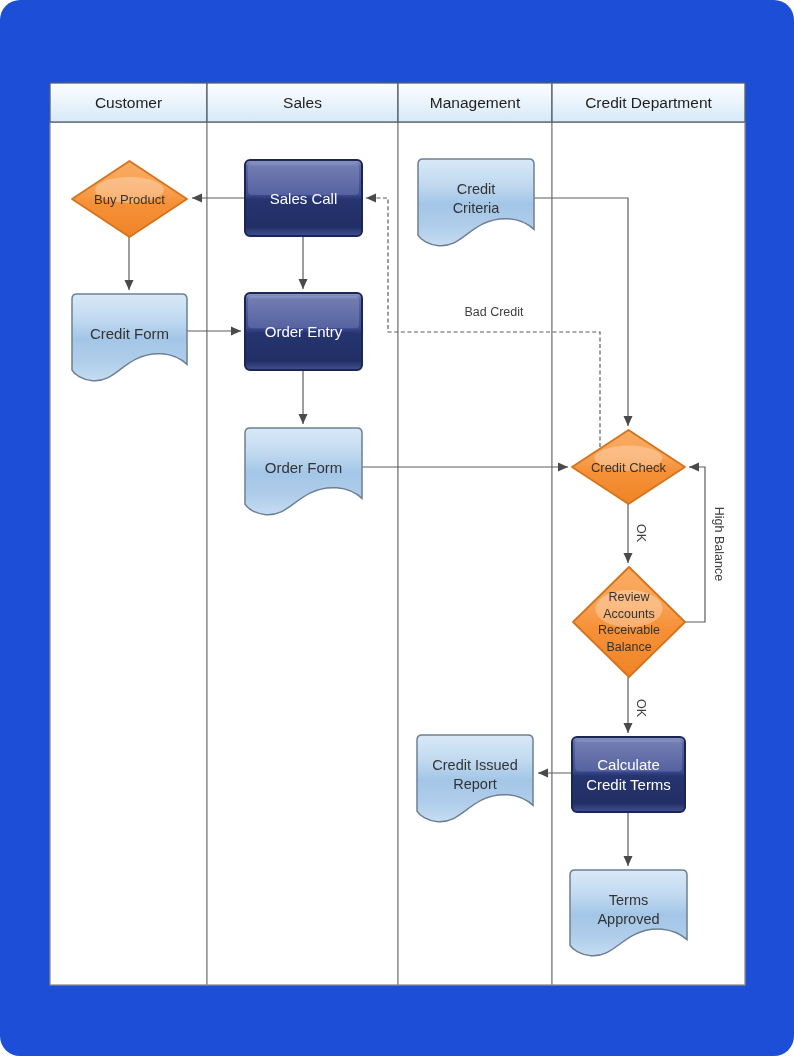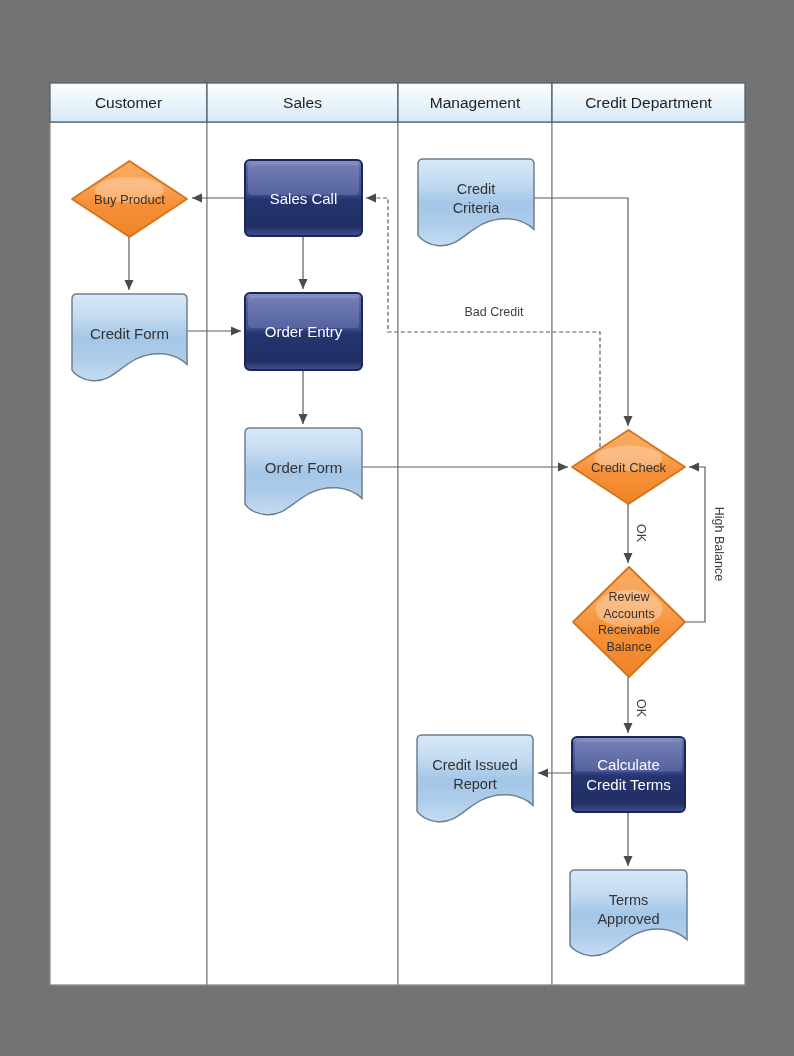--- a/index.html
+++ b/index.html
@@ -4,22 +4,23 @@
 <style>
   html, body {
     margin: 0; padding: 0;
     background: #ffffff;
     font-family: "Liberation Sans", sans-serif;
   }
   .canvas {
     position: relative;
     width: 794px;
     height: 1056px;
-    background: #737373;
+    background: #1d4ed8;
     overflow: hidden;
+    border-radius: 20px;
   }
   svg text { user-select: none; }
 </style>
 </head>
 <body>
 
 <div class="canvas">
   <svg id="diagram-svg" width="794" height="1056" viewBox="0 0 794 1056" xmlns="http://www.w3.org/2000/svg">
     <defs>
       <linearGradient id="headerGrad" x1="0" y1="0" x2="0" y2="1">

